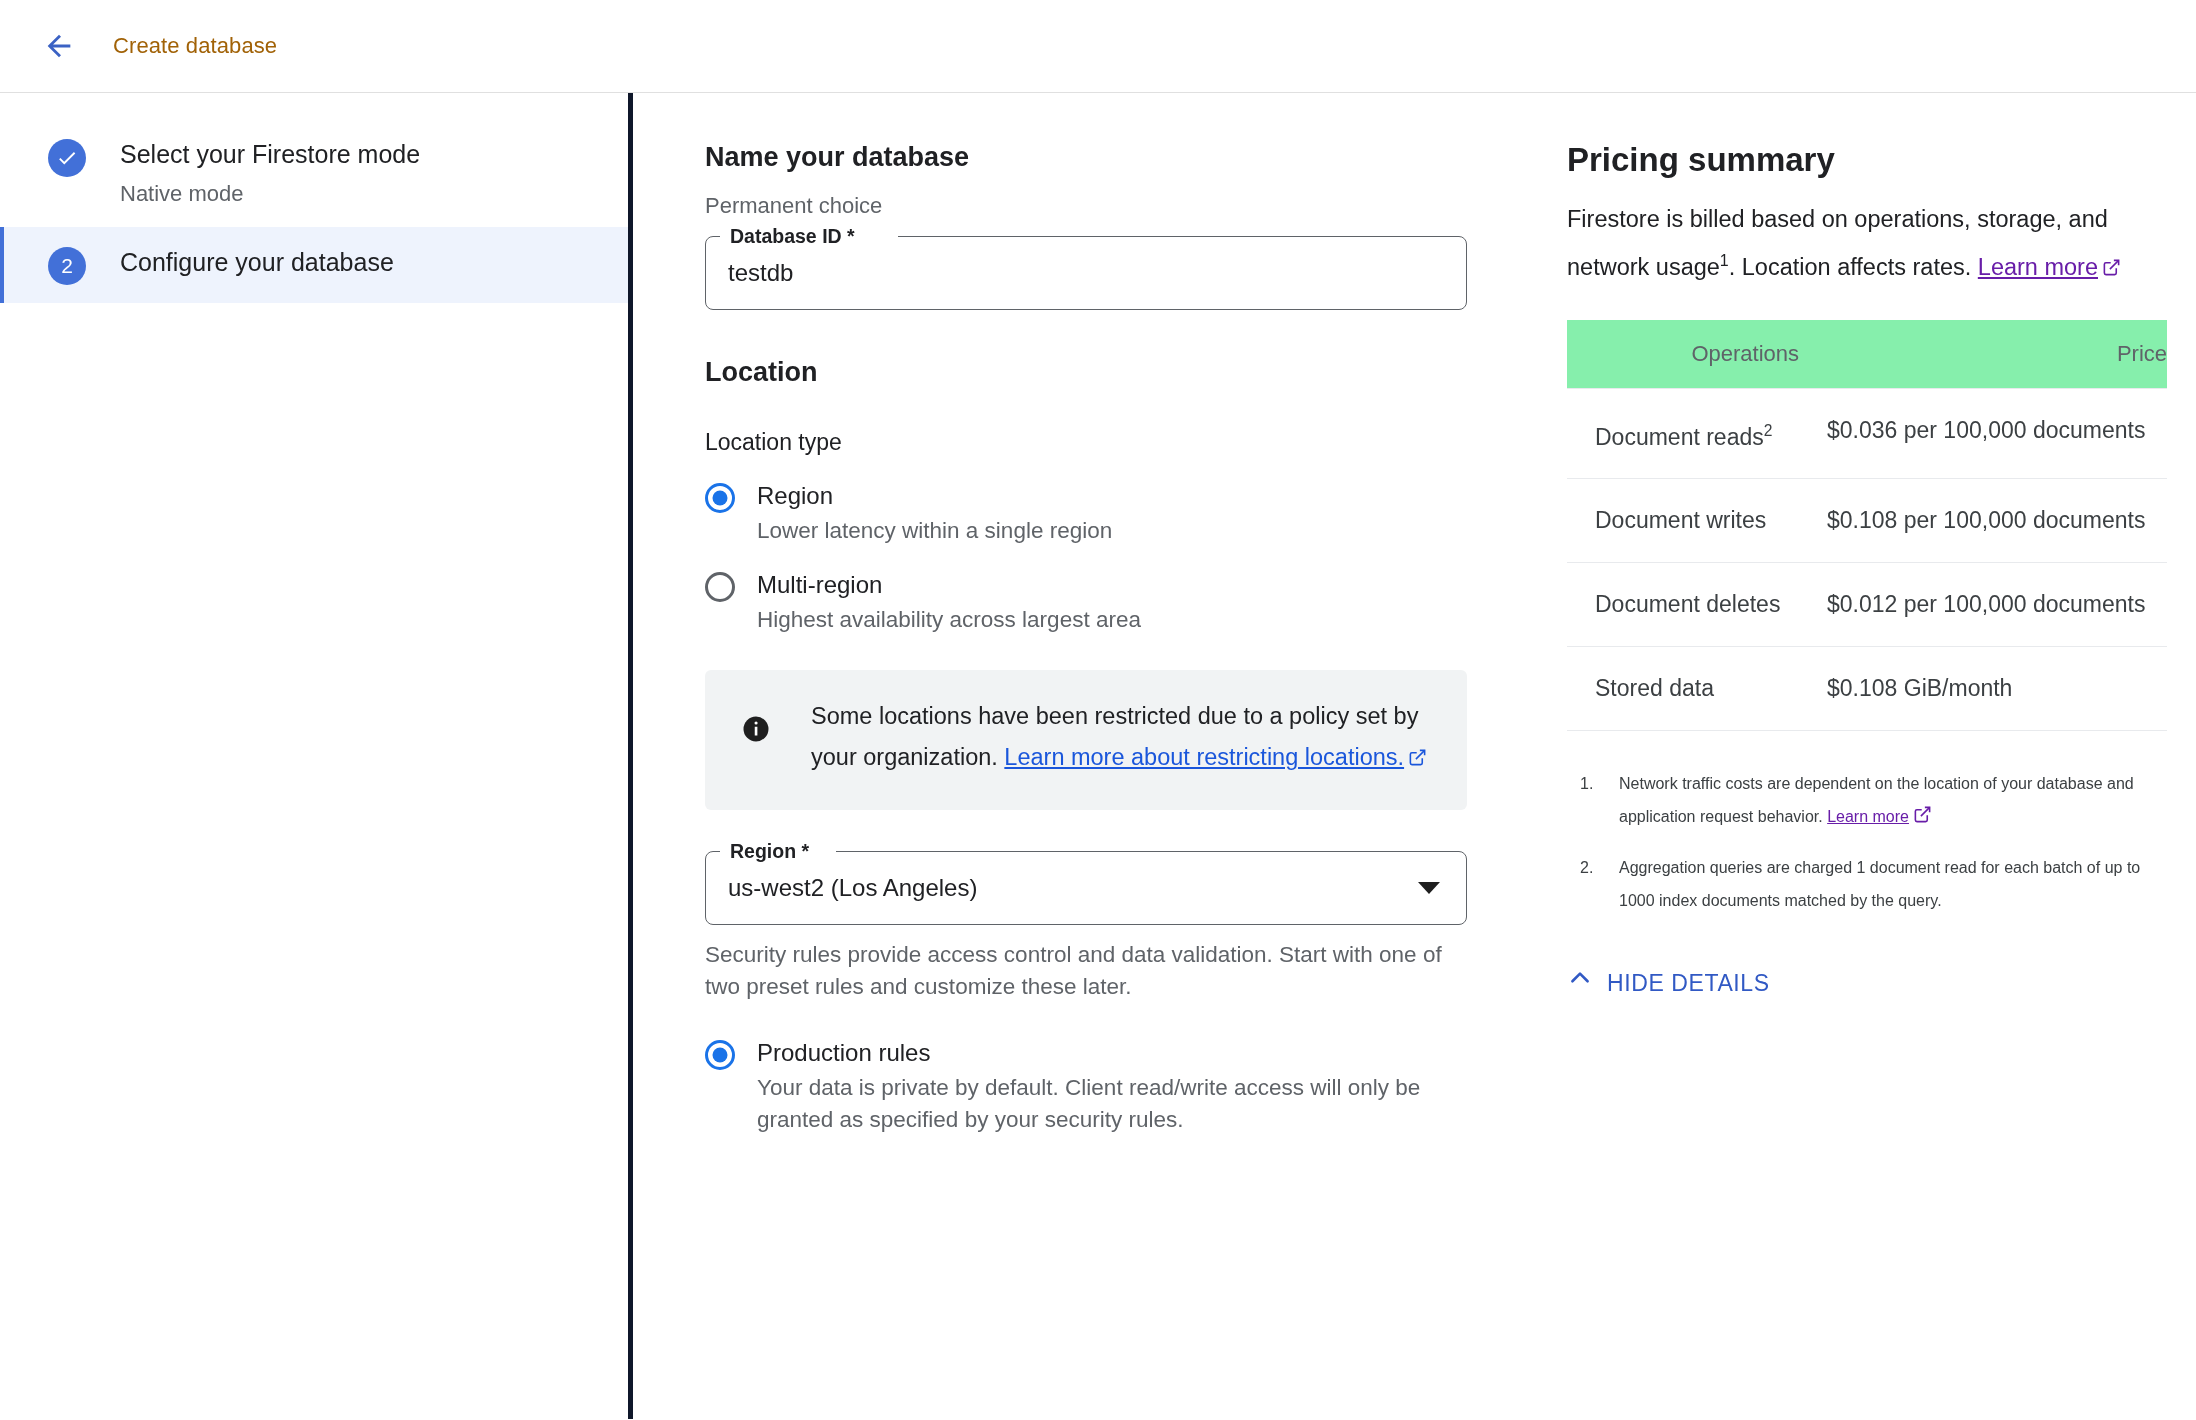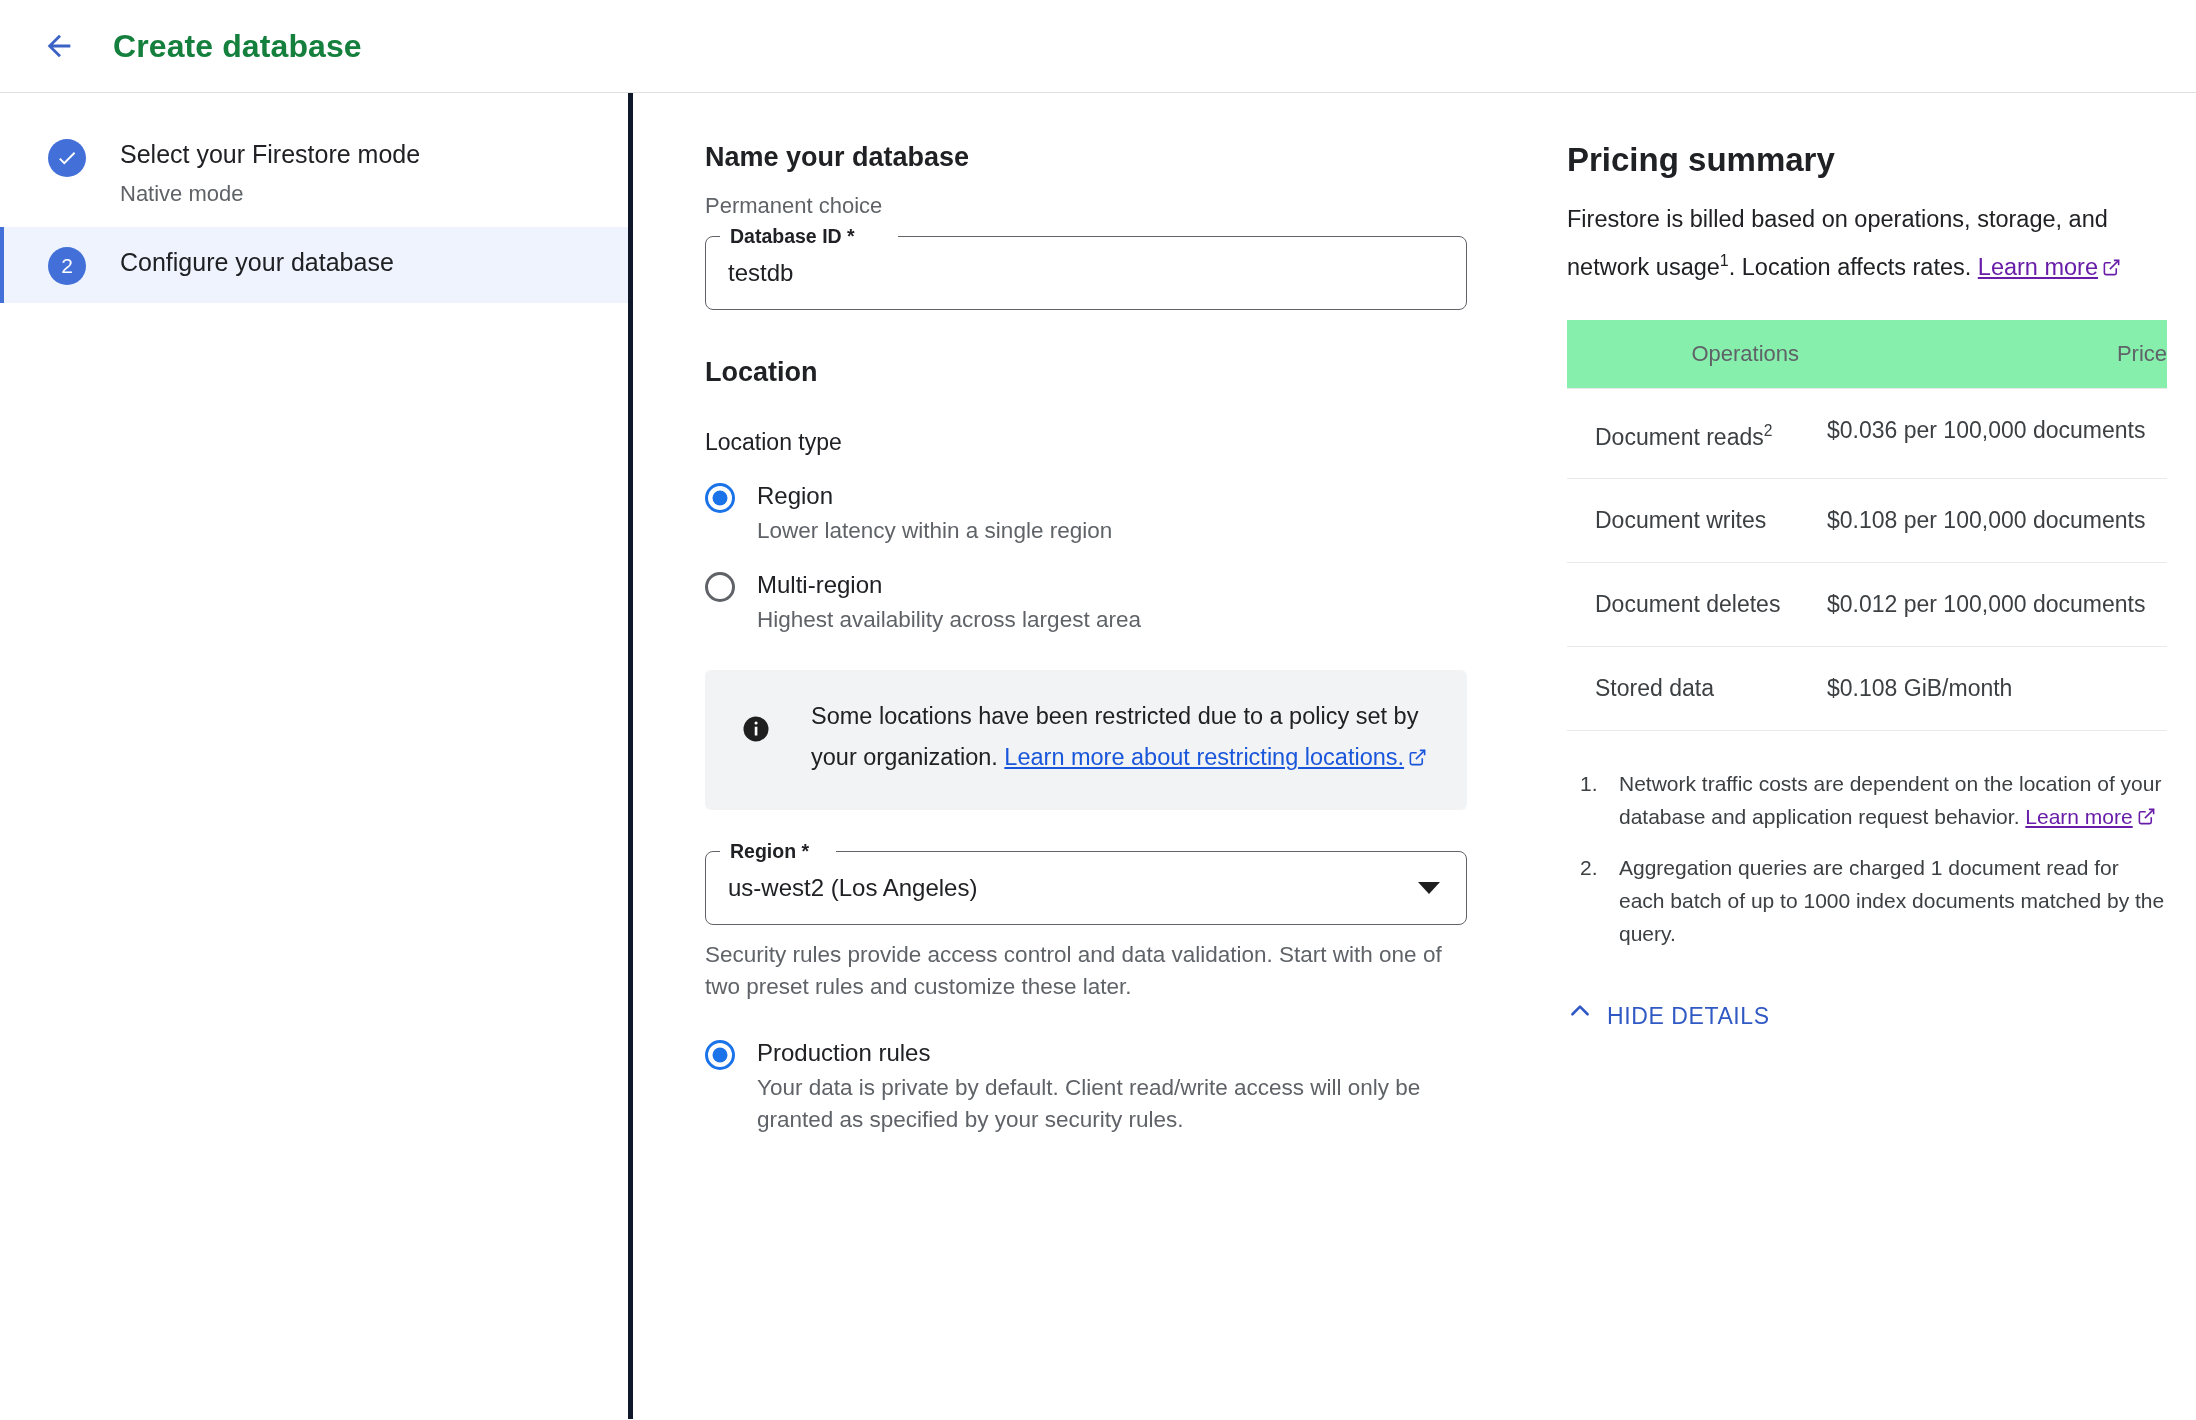--- a/index.html
+++ b/index.html
@@ -23,23 +23,23 @@
   .back-btn {
     width: 56px; height: 56px;
     display: flex; align-items: center; justify-content: center;
     border-radius: 50%;
     cursor: pointer;
     background: transparent;
     border: none;
   }
   .back-btn svg { display: block; }
   .app-title {
-    font-size: 32px;
-    font-weight: 700;
-    color: #15803d;
+    font-size: 22px;
+    font-weight: 400;
+    color: #a16207;
     margin-left: 26px;
     letter-spacing: 0.1px;
   }
 
   
   .body-wrap {
     display: flex;
     height: calc(1420px - 94px);
   }
 
@@ -302,21 +302,21 @@
 
   .footnotes {
     margin-top: 36px;
     width: 600px;
     list-style: none;
     counter-reset: fn;
   }
   .footnotes li {
     position: relative;
     padding-left: 52px;
-    font-size: 21px;
+    font-size: 16px;
     color: #3c4043;
     line-height: 33px;
     margin-bottom: 16px;
   }
   .footnotes li::before {
     counter-increment: fn;
     content: counter(fn) ".";
     position: absolute;
     left: 13px;
     top: 0;

